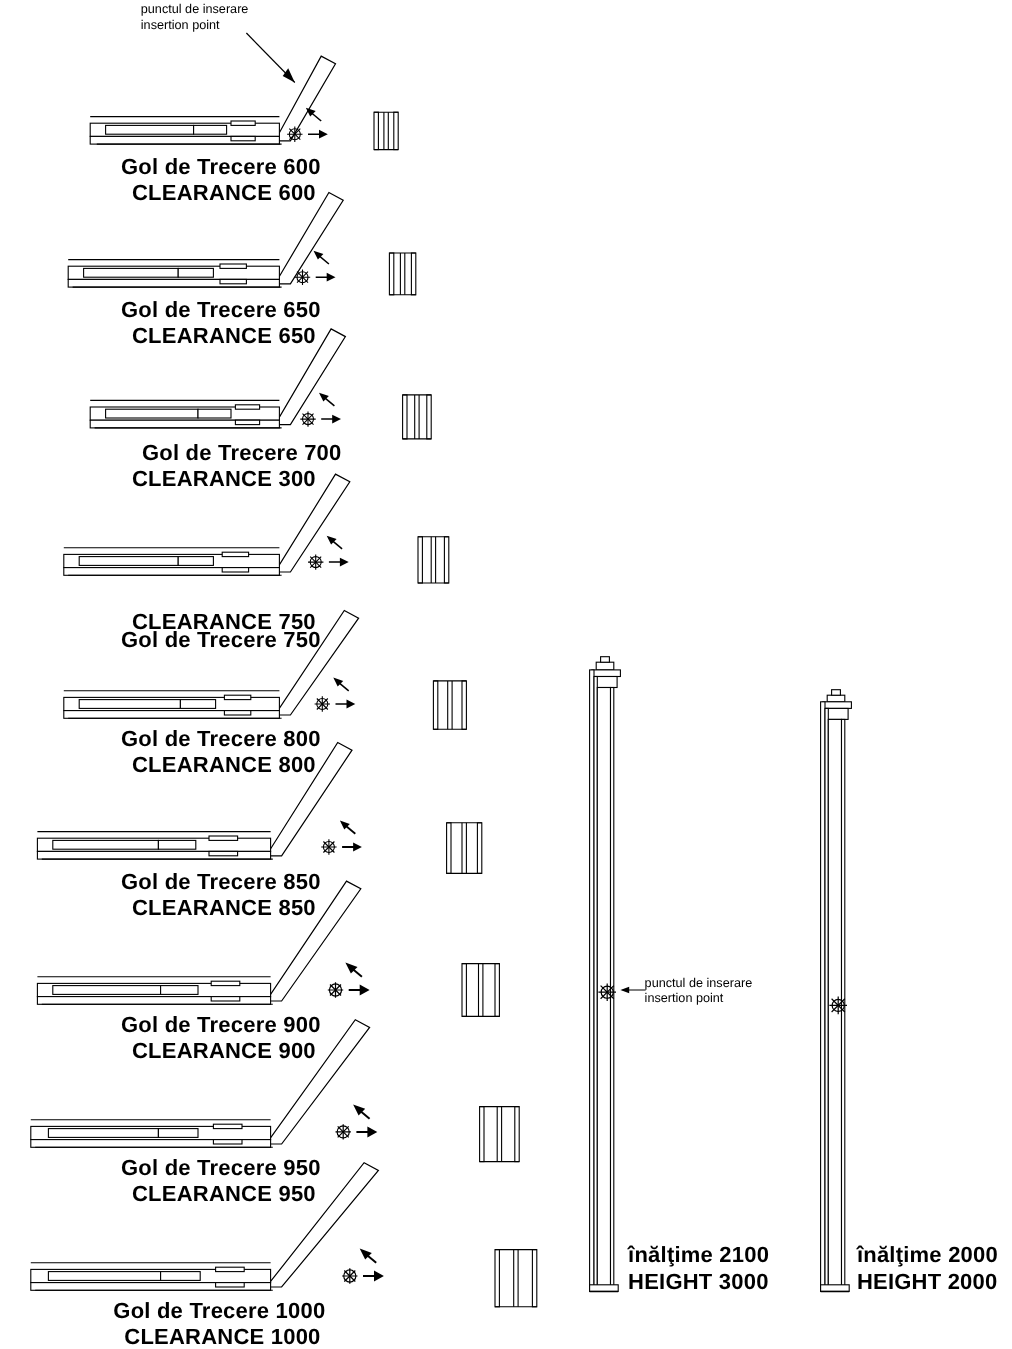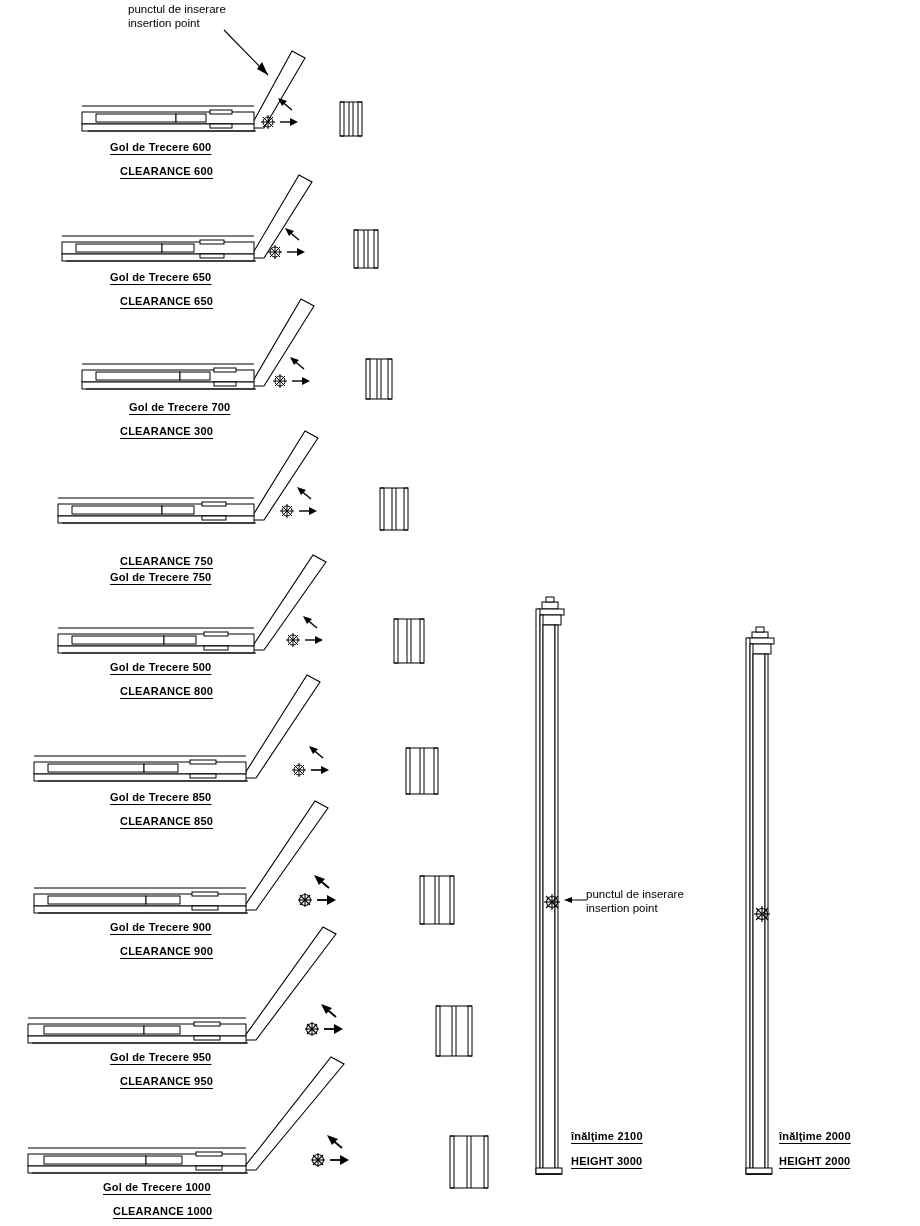--- a/index.html
+++ b/index.html
@@ -33,25 +33,24 @@
   .callout-mid {
     position: absolute;
     left: 586px;
     top: 887px;
     font-size: 11.5px;
     line-height: 14px;
     white-space: nowrap;
   }
   .label {
     position: absolute;
-    font-size: 11px;
+    font-size: 20px;
     font-weight: bold;
     letter-spacing: 0.2px;
     white-space: nowrap;
-    text-decoration: underline;
     text-underline-offset: 3px;
   }
   .label.ro { }
   .label.en { }
   svg { display: block; }
   .unit-svg, .col-svg, .ann-svg {
     position: absolute;
   }
 </style>
 </head>
@@ -269,21 +268,21 @@
   <svg class="ann-svg" style="left:390px; top:617px;" width="38" height="50" viewBox="0 0 38 50">
     <g stroke="#000" stroke-width="1" fill="none">
       <line x1="4" y1="2" x2="34" y2="2"></line>
       <line x1="4" y1="46" x2="34" y2="46"></line>
       <line x1="17" y1="2" x2="17" y2="46"></line>
       <line x1="21" y1="2" x2="21" y2="46"></line>
       <rect x="4" y="2" width="4" height="44"></rect>
       <rect x="30" y="2" width="4" height="44"></rect>
     </g>
   </svg>
-  <div class="label ro" style="left:110px; top:661px;">Gol de Trecere 500</div>
+  <div class="label ro" style="left:110px; top:661px;">Gol de Trecere 800</div>
   <div class="label en" style="left:120px; top:685px;">CLEARANCE 800</div>
 
   <svg class="unit-svg" style="left:18px; top:668px;" width="330" height="128" viewBox="0 0 330 128">
     <g stroke="#000" fill="#ffffff" stroke-width="1">
       <path d="M224,110 L238,110 L302,14 L289,7 Z" fill="#fff" stroke="#000" stroke-width="1.1"></path>
       <rect x="16" y="94" width="212" height="12" fill="#fff"></rect>
       <rect x="16" y="106" width="212" height="7" fill="#fff"></rect>
       <line x1="16" y1="88" x2="228" y2="88" stroke="#000" stroke-width="1"></line>
       <rect x="30" y="96" width="96" height="8" fill="#fff"></rect>
       <rect x="126" y="96" width="34" height="8" fill="#fff"></rect>

